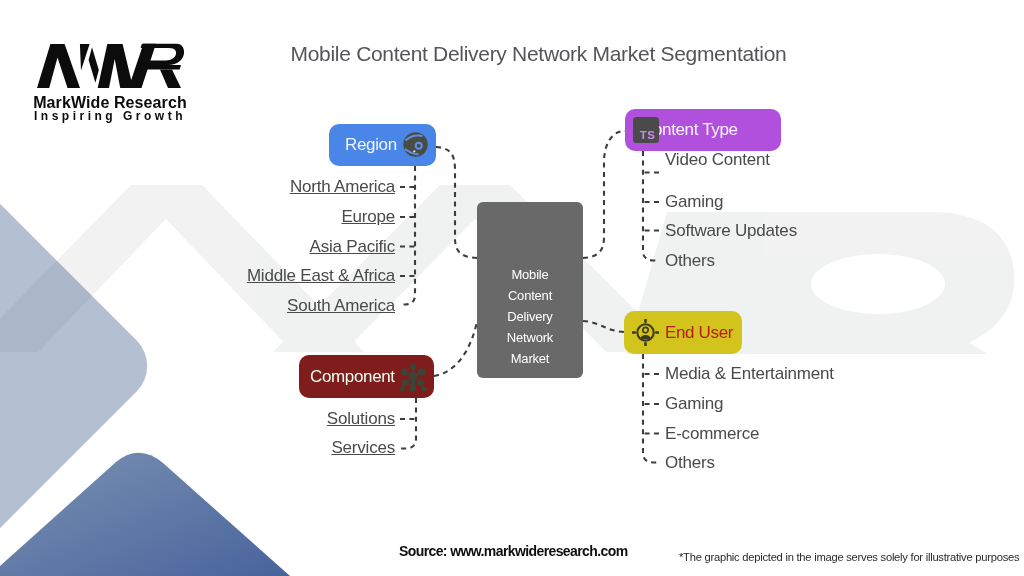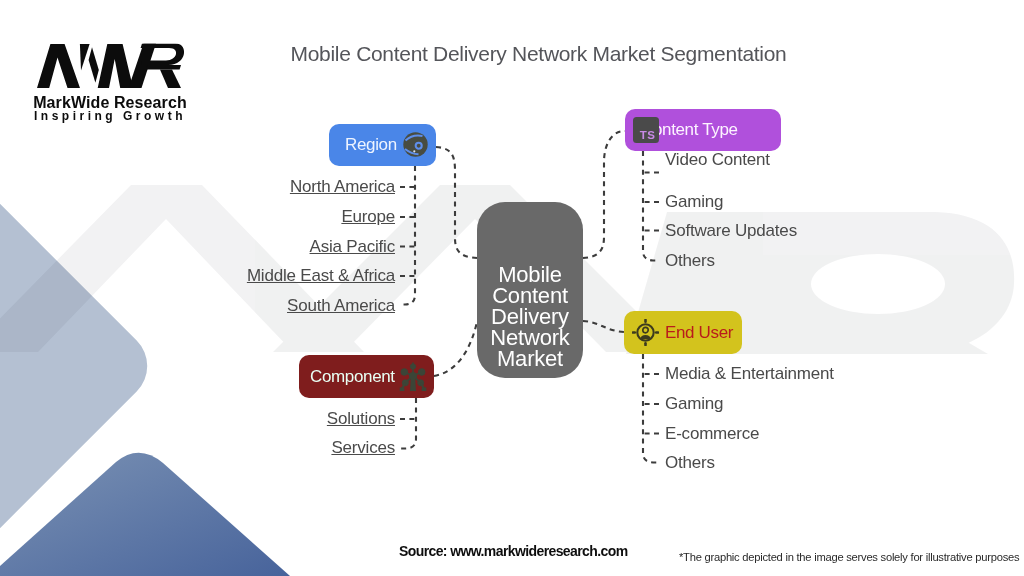--- a/index.html
+++ b/index.html
@@ -82,21 +82,21 @@
       <path d="M659,202 L643,202"></path>
       <path d="M659,230.5 L643,230.5"></path>
 
       <path d="M643,354 L643,453 Q643,462 653,462.5 L658,462.5"></path>
       <path d="M659,374 L643,374"></path>
       <path d="M659,404 L643,404"></path>
       <path d="M659,433.5 L643,433.5"></path>
     </g>
   </svg>
 
-  <div class="abs" style="left:477px;top:202px;width:106px;height:176px;border-radius:28px;background:#696969;color:#fff;font-size:22px;letter-spacing:-0.2px;line-height:21px;text-align:center;box-sizing:border-box;">
+  <div class="abs" style="left:477px;top:202px;width:106px;height:176px;border-radius:6px;background:#696969;color:#fff;font-size:13px;letter-spacing:-0.2px;line-height:21px;text-align:center;box-sizing:border-box;">
     <div style="margin-top:62px;">Mobile<br>Content<br>Delivery<br>Network<br>Market</div>
   </div>
 
   <div class="node" style="left:329px;top:124px;width:107px;height:42px;background:#4a86e8;padding-left:16px;box-sizing:border-box;">
     <span style="color:#eef4ff;">Region</span>
     <svg style="position:absolute;left:73px;top:7px" width="27" height="27" viewBox="-13.5 -13.5 27 27">
       <circle cx="0" cy="0" r="12.2" fill="#484c41"></circle>
       <g fill="none" stroke="#5e8eea" stroke-width="2.1">
         <path d="M-10,-4 Q-3,-10.5 7,-8.5"></path>
         <path d="M-10.5,4.5 Q-4,9.5 3,9.8"></path>

